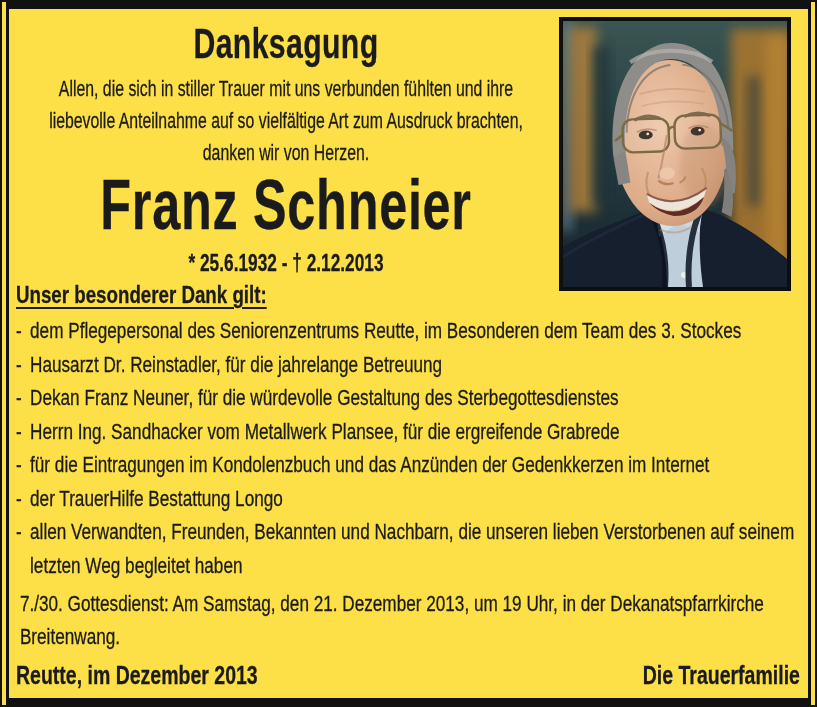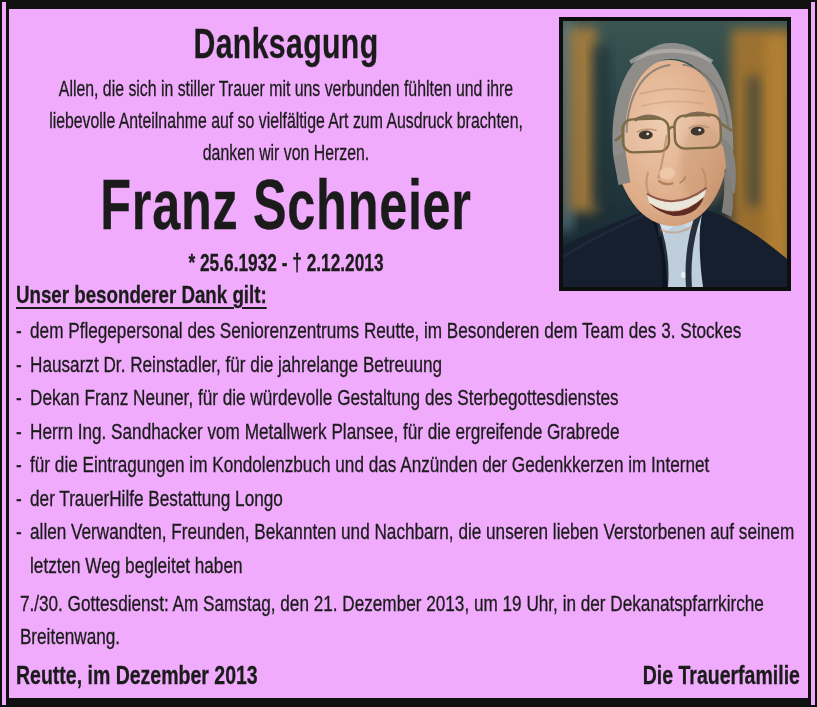--- a/index.html
+++ b/index.html
@@ -1,19 +1,19 @@
 <!DOCTYPE html>
 <html><head>
 <meta charset="utf-8">
 <style>
   html, body { margin: 0; padding: 0; background: #ffffff; }
   .page {
     position: relative;
     width: 817px; height: 707px;
-    background: #f0abfc;
+    background: #fde047;
     font-family: "Liberation Sans", sans-serif;
     color: #1b1b1b;
     overflow: hidden;
     -webkit-text-stroke: 0.3px #1b1b1b;
   }
   
   .page::before {
     content: ""; position: absolute; inset: 0;
     border: 2px solid #111; pointer-events: none;
   }

